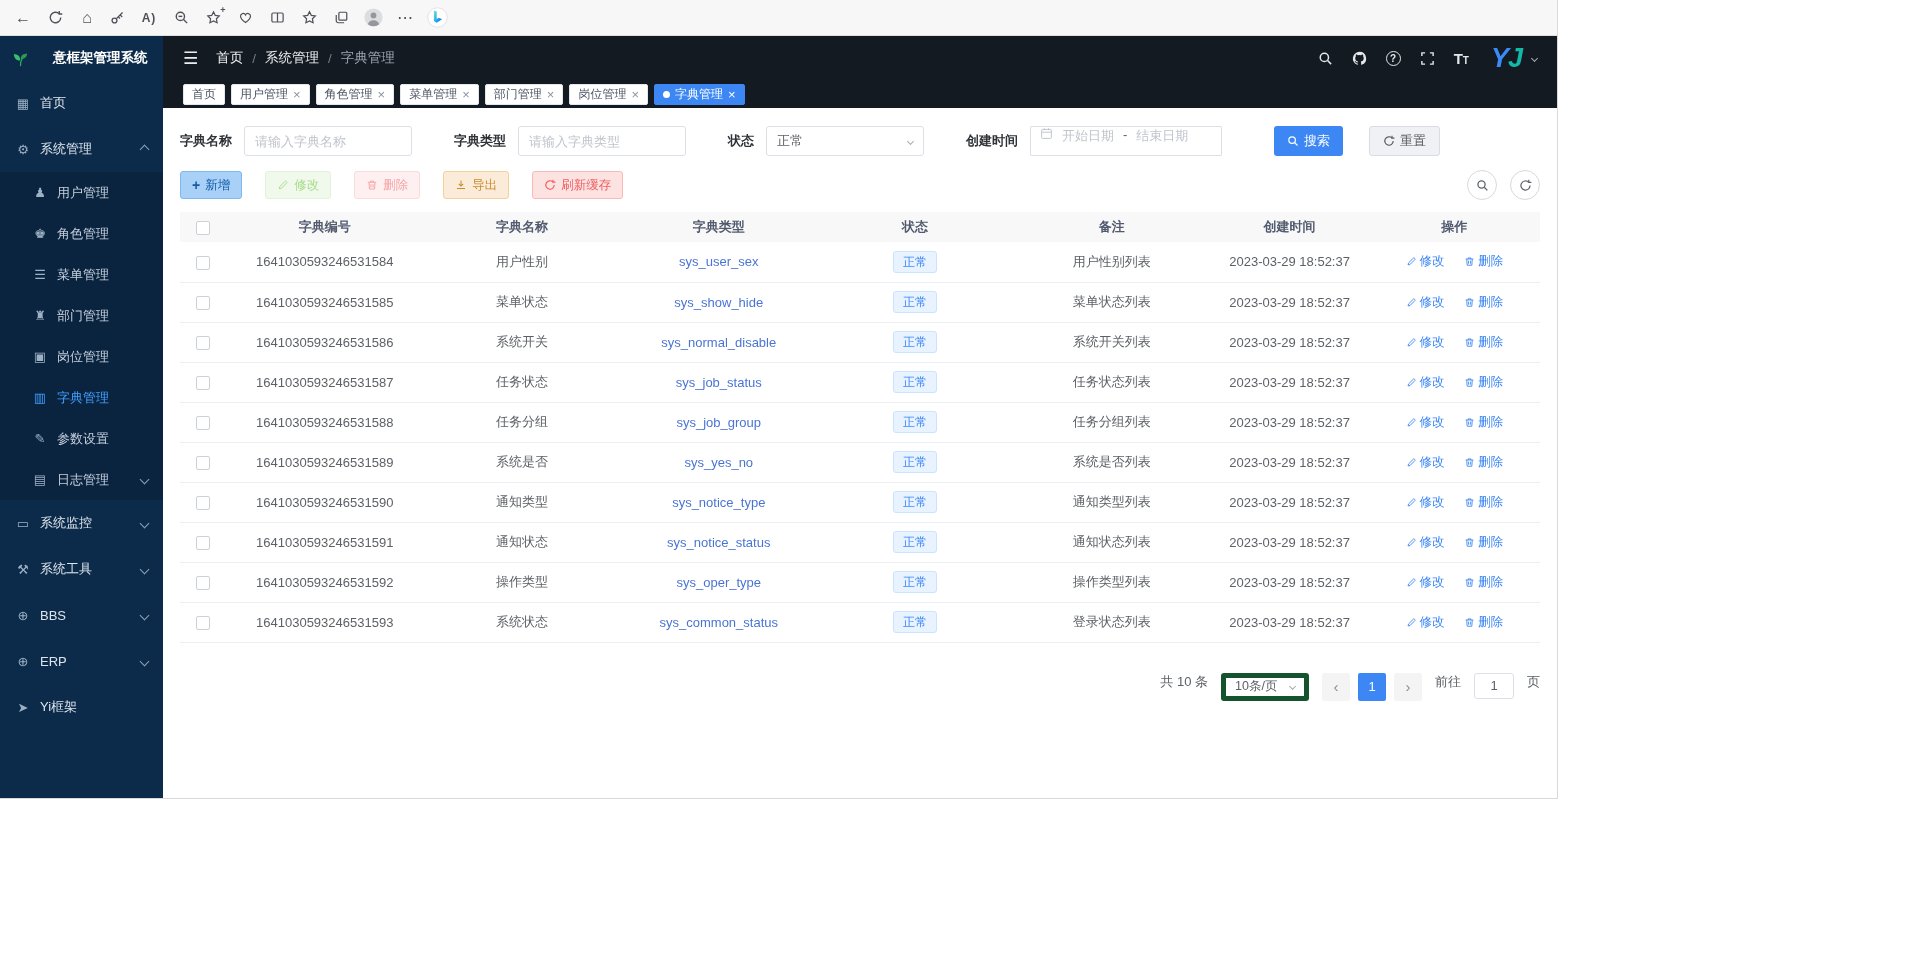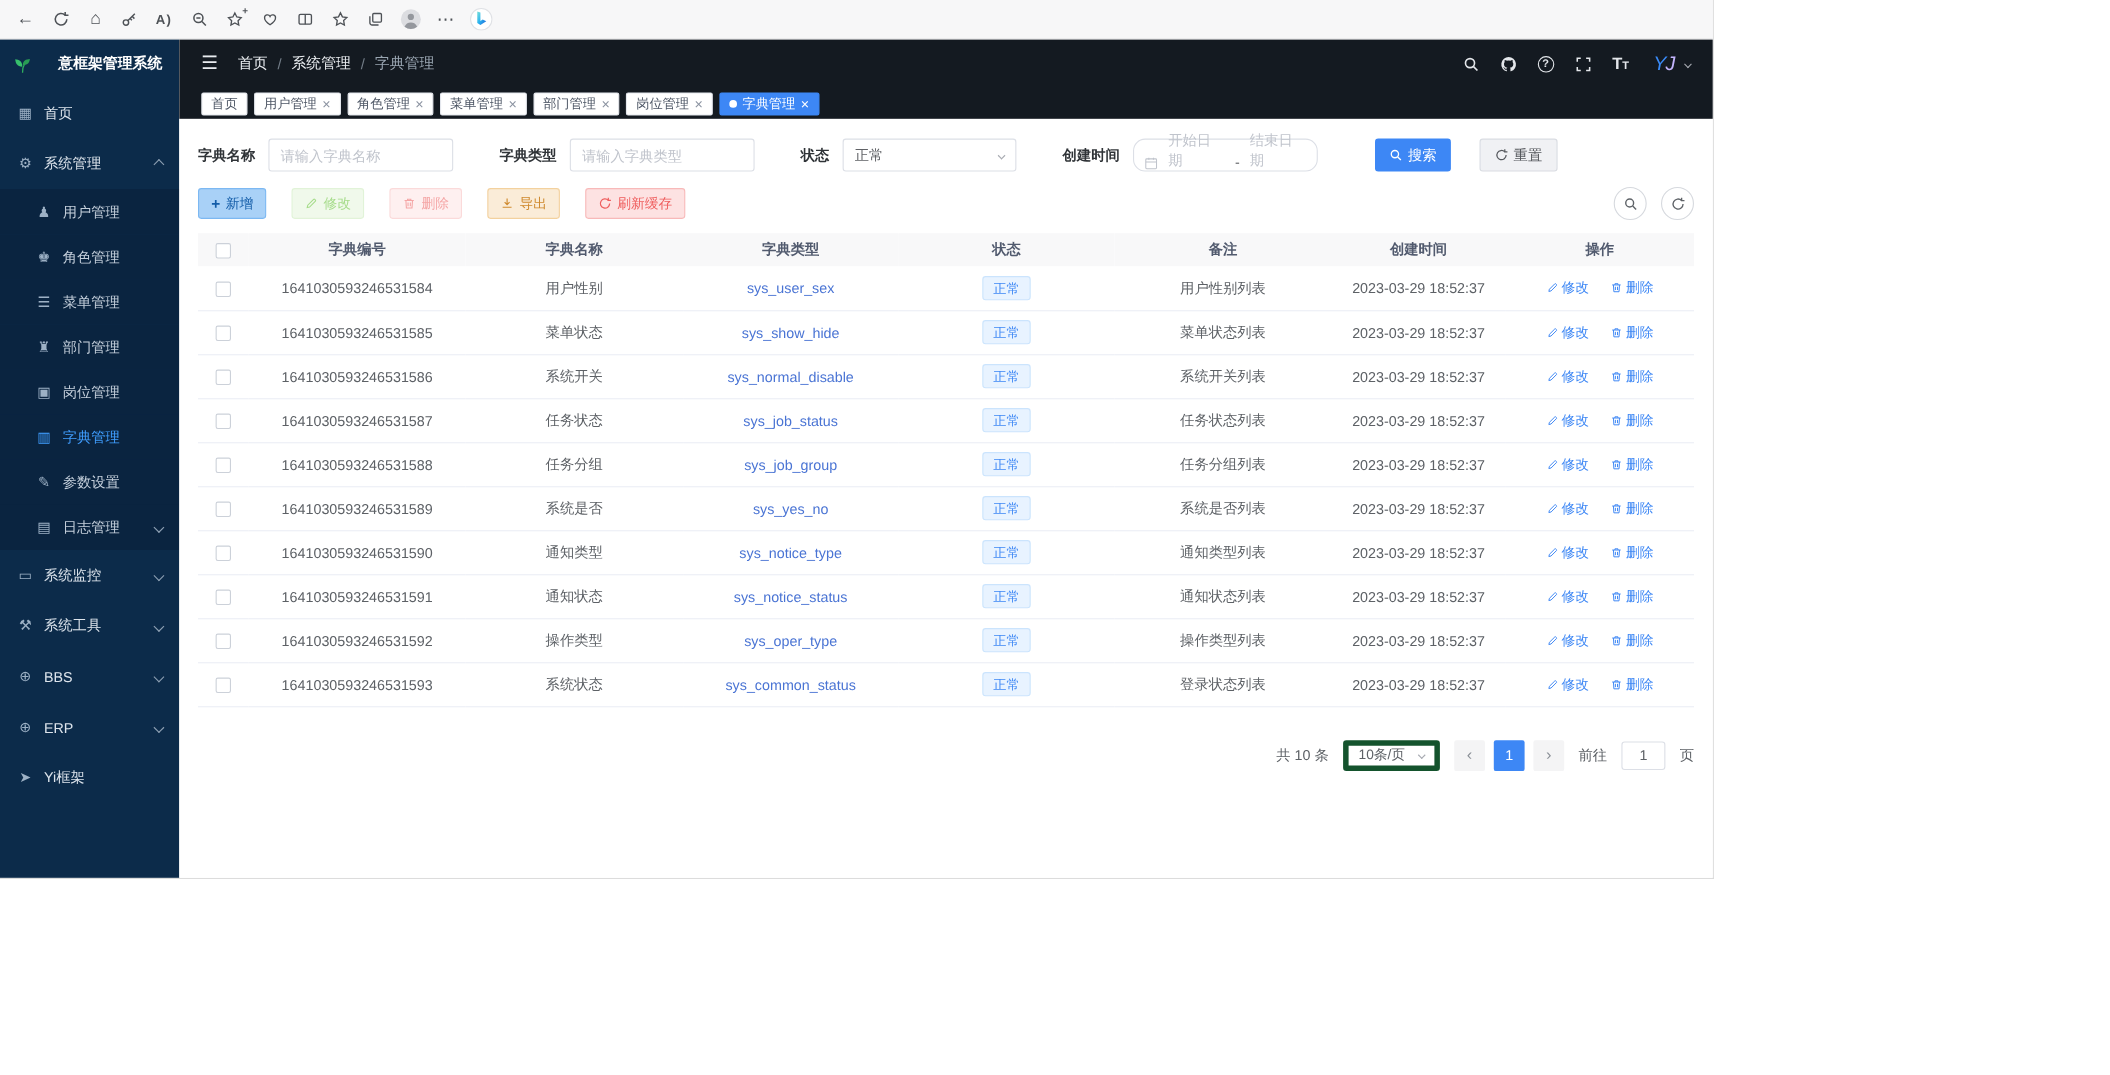--- a/index.html
+++ b/index.html
@@ -46,40 +46,40 @@
 .main{flex:1;display:flex;flex-direction:column;min-width:0;background:#fff}
 .topbar{height:44px;flex:none;background:#141a21;display:flex;align-items:center;padding:0 20px;color:#e3e7ec}
 .hamburger{font-size:17px;margin-right:18px;color:#e8ebef;cursor:pointer}
 .breadcrumb{display:flex;align-items:center;gap:9px;font-size:13.5px}
 .breadcrumb .crumb{color:#eceff2;cursor:pointer}
 .breadcrumb .crumb:last-child{color:#9aa6b2}
 .breadcrumb .sep{color:#737d88}
 .topbar-right{margin-left:auto;display:flex;align-items:center;gap:10px}
 .top-icons{display:flex;align-items:center;gap:19px;color:#e4e7eb;margin-right:12px}
 .top-icon{display:inline-flex;font-size:15px;cursor:pointer}
-.corner-logo{display:block;font-size:18px;font-weight:normal;font-style:italic;color:#c4b5fd;letter-spacing:-1px;cursor:pointer}
+.corner-logo{display:block;font-size:27px;font-weight:bold;font-style:italic;color:#14b8a6;letter-spacing:-1px;cursor:pointer}
 .corner-logo::first-letter{color:#3a8bf8}
 
 .tabsbar{height:28px;flex:none;background:#141a21;display:flex;align-items:center;gap:6px;padding:0 20px}
 .tab{height:21px;display:inline-flex;align-items:center;gap:5px;background:#fff;border:1px solid #e4e7ed;border-radius:2px;padding:0 8px;font-size:12px;color:#4c5564;cursor:pointer;white-space:nowrap}
 .tab .tclose{font-size:13px;color:#8b93a1;line-height:1}
 .tab.active{background:#3d87f5;border-color:#3d87f5;color:#fff}
 .tab.active .tclose{color:#fff}
 .tab .dot{width:7px;height:7px;border-radius:50%;background:#fff;display:inline-block}
 
 
 .content{flex:1;padding:0 17px;overflow:hidden}
 .filters{display:flex;align-items:center;margin-top:18px;font-size:13px}
 .f-item{display:flex;align-items:center}
 .f-item + .f-item{margin-left:42px}
 .f-label{font-weight:bold;color:#2f3337;margin-right:12px;white-space:nowrap}
 .f-input{width:168px;height:30px;border:1px solid #dcdfe6;border-radius:3px;padding:0 10px;font-size:13px;color:#606266;background:#fff}
 .f-input::placeholder{color:#c0c4cc}
 .select{width:158px;height:30px;border:1px solid #dcdfe6;border-radius:3px;background:#fff;display:flex;align-items:center;justify-content:space-between;padding:0 10px;color:#606266;cursor:pointer}
-.date-range{width:168px;height:30px;border:1px solid #dcdfe6;border-radius:11px;background:#fff;display:flex;align-items:flex-end;gap:9px;padding:0 9px;color:#c0c4cc;cursor:pointer}
+.date-range{width:192px;height:30px;border:1px solid #dcdfe6;border-radius:1px;background:#fff;display:flex;align-items:flex-start;gap:9px;padding:0 9px;color:#c0c4cc;cursor:pointer}
 .date-range .cal{display:inline-flex;font-size:13px;color:#c0c4cc}
 .date-range .date-sep{color:#606266}
 .btn{height:30px;display:inline-flex;align-items:center;gap:5px;padding:0 13px;border-radius:3px;font-size:13px;cursor:pointer}
 .btn .bicon{display:inline-flex;font-size:12px}
 .btn-search{margin-left:52px;background:#3d87f5;color:#fff}
 .btn-reset{margin-left:26px;background:#f0f1f4;border:1px solid #d9dce2;color:#55585d}
 
 .toolbar{display:flex;align-items:center;margin-top:14px;gap:23px}
 .tbtn{height:28px;display:inline-flex;align-items:center;gap:5px;padding:0 11px;border-radius:3px;font-size:12.5px;border:1px solid transparent}
 .tbtn .bicon{display:inline-flex;font-size:12px}
@@ -97,21 +97,21 @@
 .dict-table{width:100%;margin-top:12px;border-collapse:collapse;table-layout:fixed;font-size:13px;color:#5d6166}
 .dict-table th{background:#f8f8f9;color:#515a6e;font-weight:bold;height:30px;text-align:center;font-size:13px}
 .dict-table td{height:40px;text-align:center;border-bottom:1px solid #ebeef5;overflow:hidden;white-space:nowrap}
 .checkbox{width:14px;height:14px;border:1px solid #ccd1d9;border-radius:2px;background:#fff;display:inline-block;vertical-align:middle;cursor:pointer}
 .tlink{color:#4a74d4;cursor:pointer;text-decoration:none}
 .badge{display:inline-block;padding:2px 9px;background:#e8f3ff;border:1px solid #cbe4fd;color:#3d87f5;border-radius:3px;font-size:12px;line-height:16px}
 .op-link{color:#3d87f5;font-size:12.5px;display:inline-flex;align-items:center;gap:3px;margin:0 8px;cursor:pointer}
 .op-link .bicon{display:inline-flex;font-size:11px}
 
 
-.pagination{display:flex;align-items:center;justify-content:flex-end;gap:13px;margin-top:30px;font-size:13px;color:#5d6166}
+.pagination{display:flex;justify-content:flex-end;gap:13px;margin-top:30px;font-size:13px;color:#5d6166}
 .pg-size{width:88px;height:28px;border:5px solid #14532d;border-radius:3px;background:#fff;display:flex;align-items:center;justify-content:space-between;padding:0 9px;font-size:12.5px;cursor:pointer}
 .pg-btn{min-width:28px;height:28px;background:#f4f4f5;border-radius:2px;display:inline-flex;align-items:center;justify-content:center;color:#8a8f96;font-size:15px}
 .pg-btn.active{background:#3d87f5;color:#fff;font-size:13px}
 .pg-group{display:flex;align-items:center;gap:8px}
 .pg-input{width:40px;height:26px;border:1px solid #dcdfe6;border-radius:3px;text-align:center;font-size:13px;color:#5d6166}
 </style>
 </head>
 <body>
 
 <div class="browser-window" data-name="browser-window">

